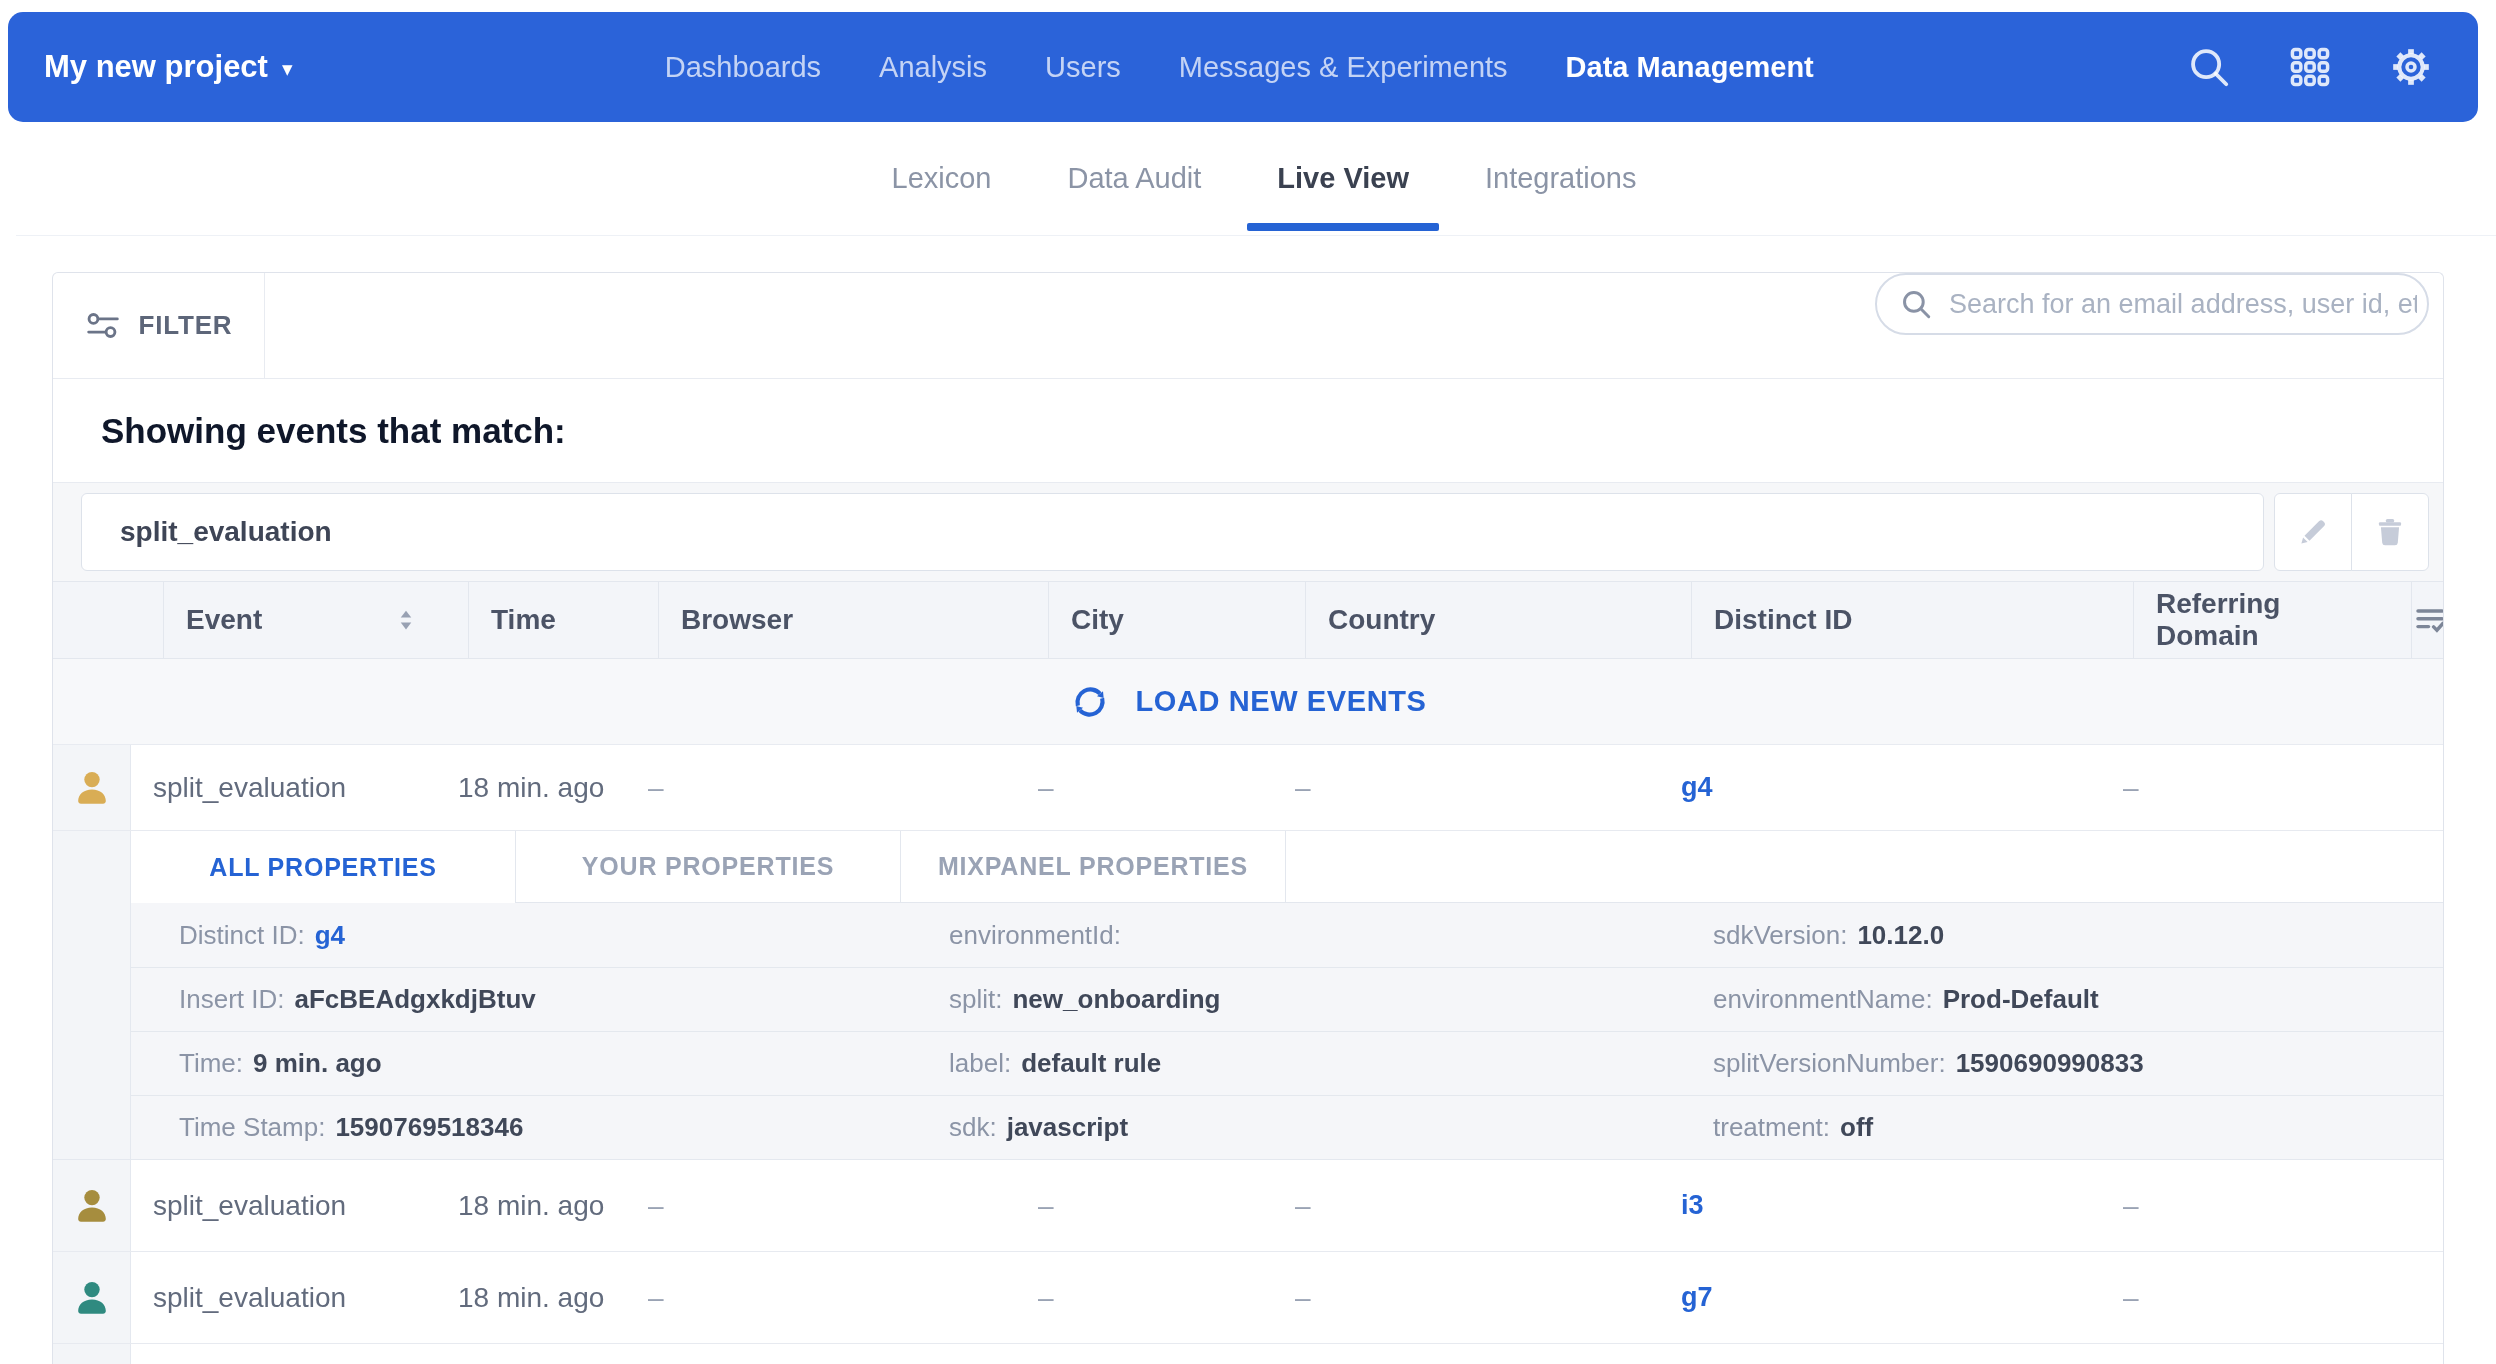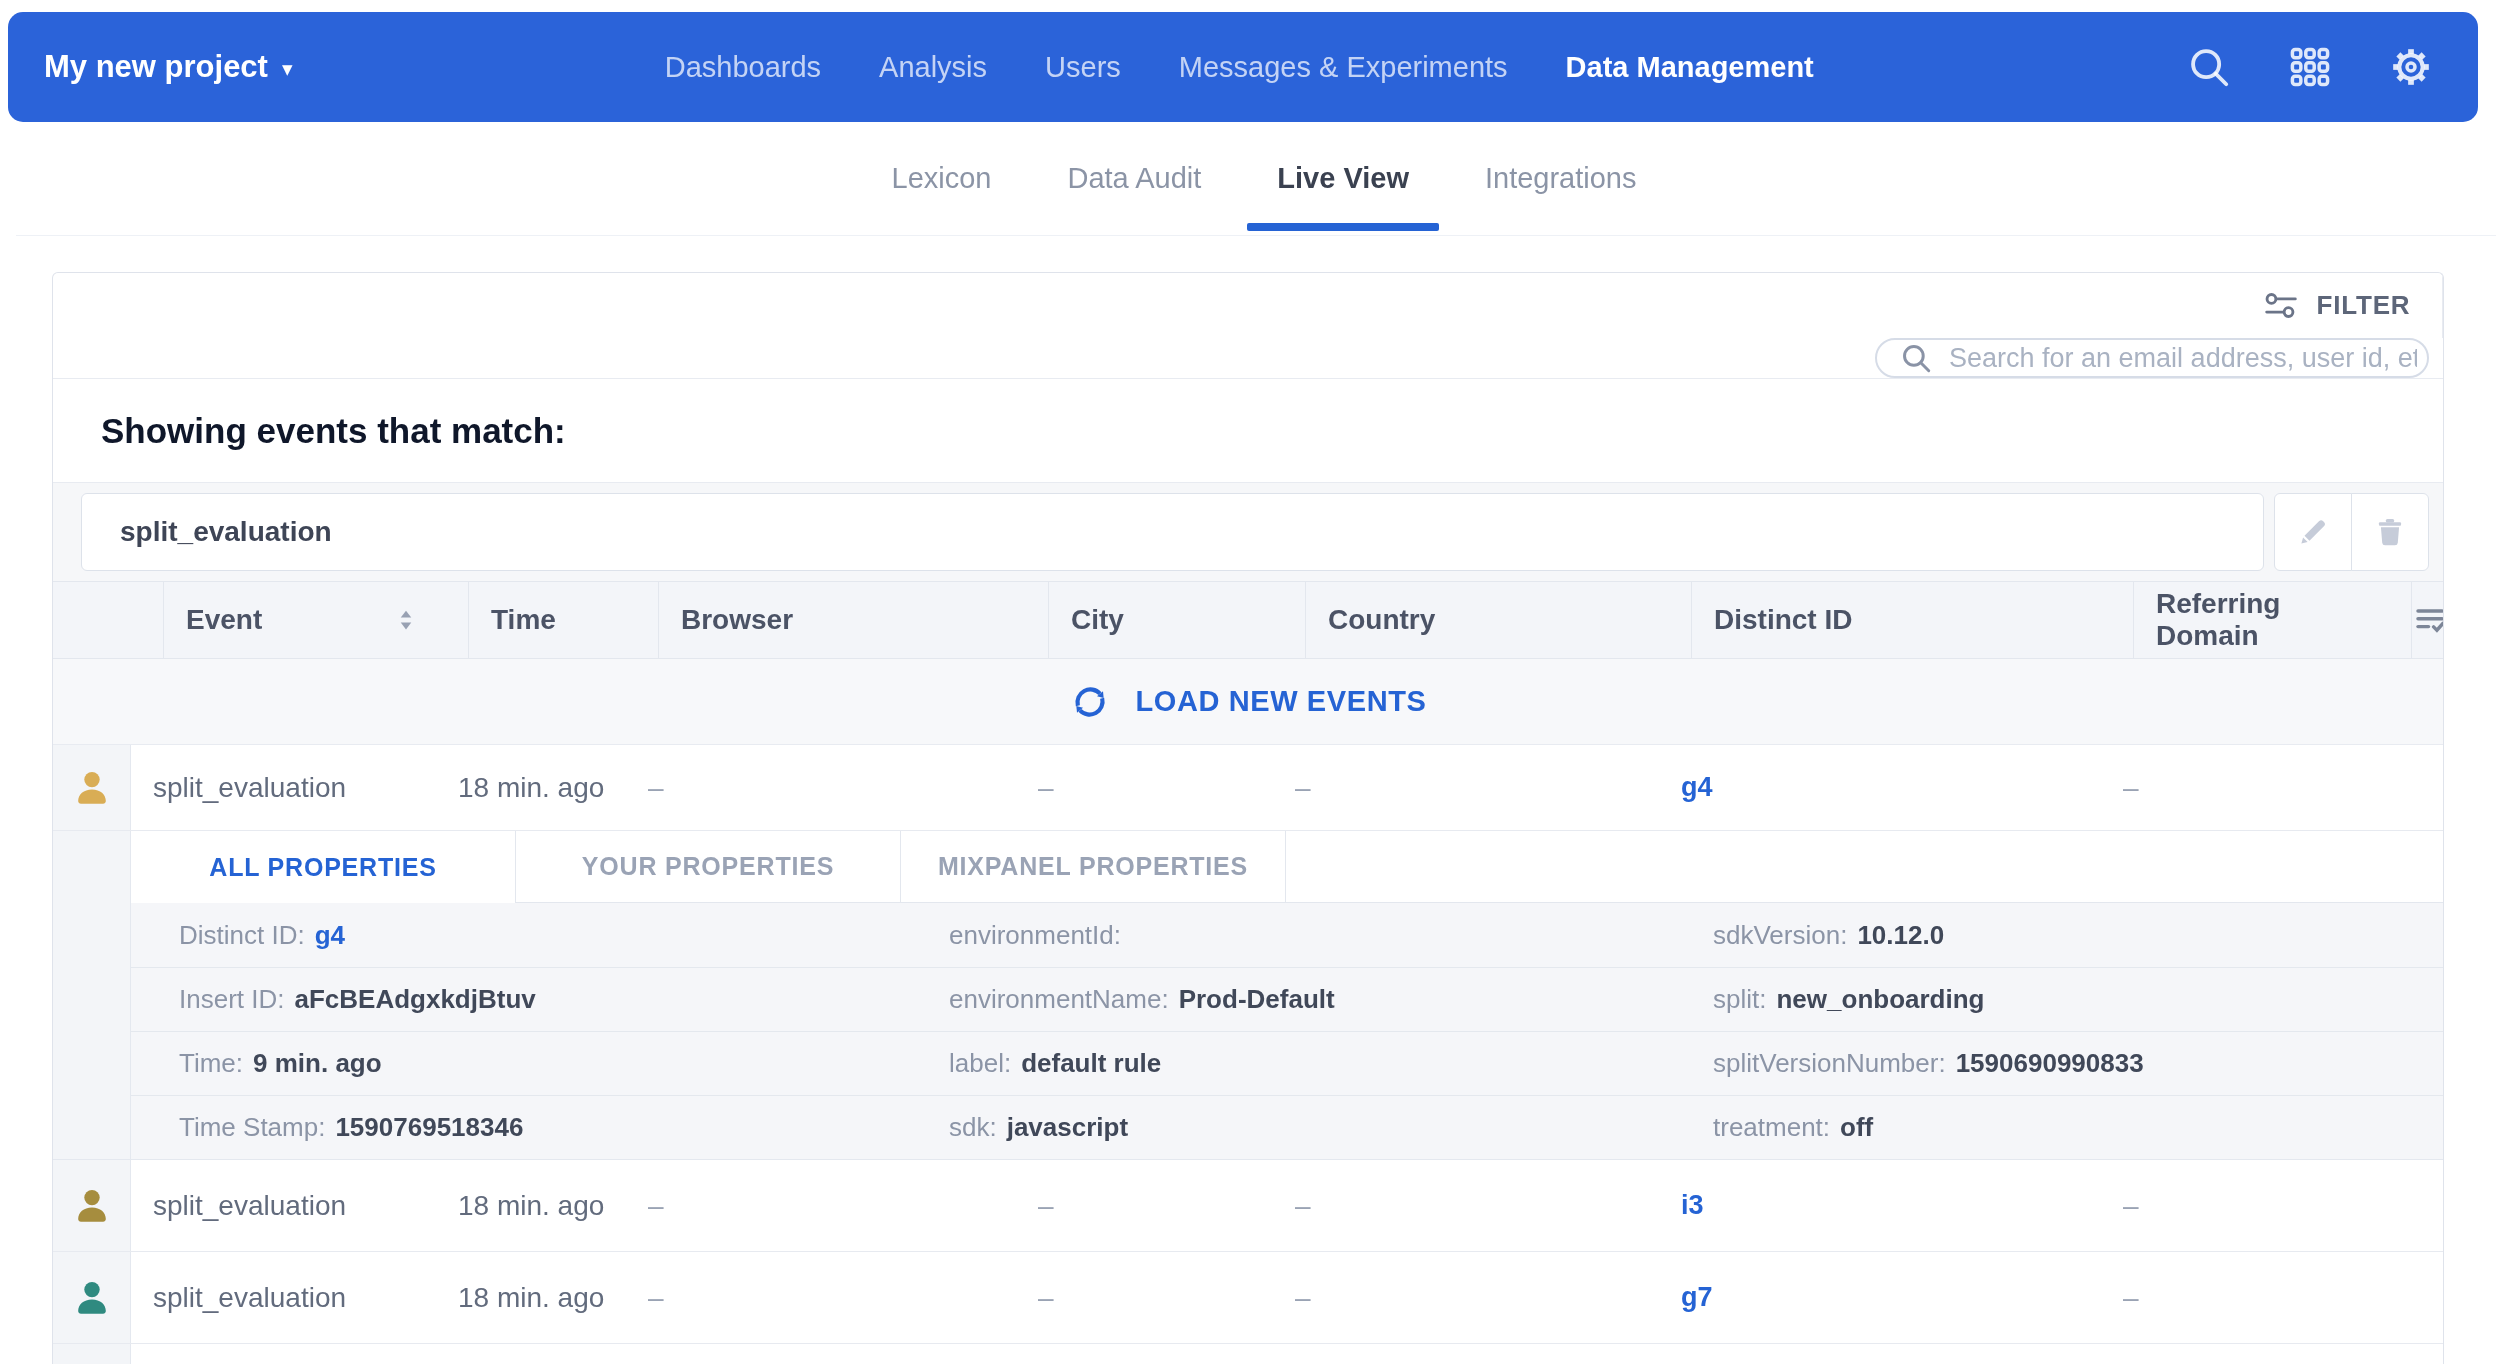--- a/index.html
+++ b/index.html
@@ -26,21 +26,21 @@
     height: 100%; display: flex; align-items: center; }
   .subtab.active { color: #3a4150; font-weight: 700; }
   .subtab.active .underline { position: absolute; left: -30px; right: -30px; bottom: 4px;
     height: 8px; background: #2563d4; border-radius: 2px; }
 
   
   .card { position: absolute; left: 52px; top: 272px; width: 2392px; bottom: 0;
     background: #fff; border: 1px solid #dfe3eb; border-bottom: none;
     border-radius: 6px 6px 0 0; overflow: hidden; }
 
-  .filter-row { height: 106px; display: flex; align-items: flex-end; border-bottom: 1px solid #e8ebf1; flex-direction: column; }
+  .filter-row { height: 106px; display: flex; align-items: flex-start; border-bottom: 1px solid #e8ebf1; }
   .filter-btn { width: 212px; height: 100%; display: flex; align-items: center; justify-content: center;
     gap: 18px; border: none; border-right: 1px solid #e8ebf1; background: none; cursor: pointer;
     color: #5d6679; font-size: 26px; font-weight: 700; letter-spacing: .8px;
     font-family: "Liberation Sans", sans-serif; }
   .search-pill { margin-left: auto; margin-right: 14px; width: 554px; height: 62px;
     border: 2px solid #d6dce7; border-radius: 36px; display: flex; align-items: center;
     padding: 0 10px 0 22px; gap: 16px; background: #fff; }
   .search-pill input { border: none; outline: none; flex: 1; font-size: 27px; color: #3e4556;
     font-family: "Liberation Sans", sans-serif; background: transparent; }
   .search-pill input::placeholder { color: #a9b2c2; }
@@ -302,26 +302,26 @@
             <span>sdkVersion:</span>
             <span class="pval">10.12.0</span>
           </div>
       </div>
       <div class="prow">
         <div class="pcell">
             <span>Insert ID:</span>
             <span class="pval">aFcBEAdgxkdjBtuv</span>
           </div>
         <div class="pcell">
+            <span>split:</span>
+            <span class="pval">new_onboarding</span>
+          </div>
+        <div class="pcell">
             <span>environmentName:</span>
             <span class="pval">Prod-Default</span>
-          </div>
-        <div class="pcell">
-            <span>split:</span>
-            <span class="pval">new_onboarding</span>
           </div>
       </div>
       <div class="prow">
         <div class="pcell">
             <span>Time:</span>
             <span class="pval">9 min. ago</span>
           </div>
         <div class="pcell">
             <span>label:</span>
             <span class="pval">default rule</span>

